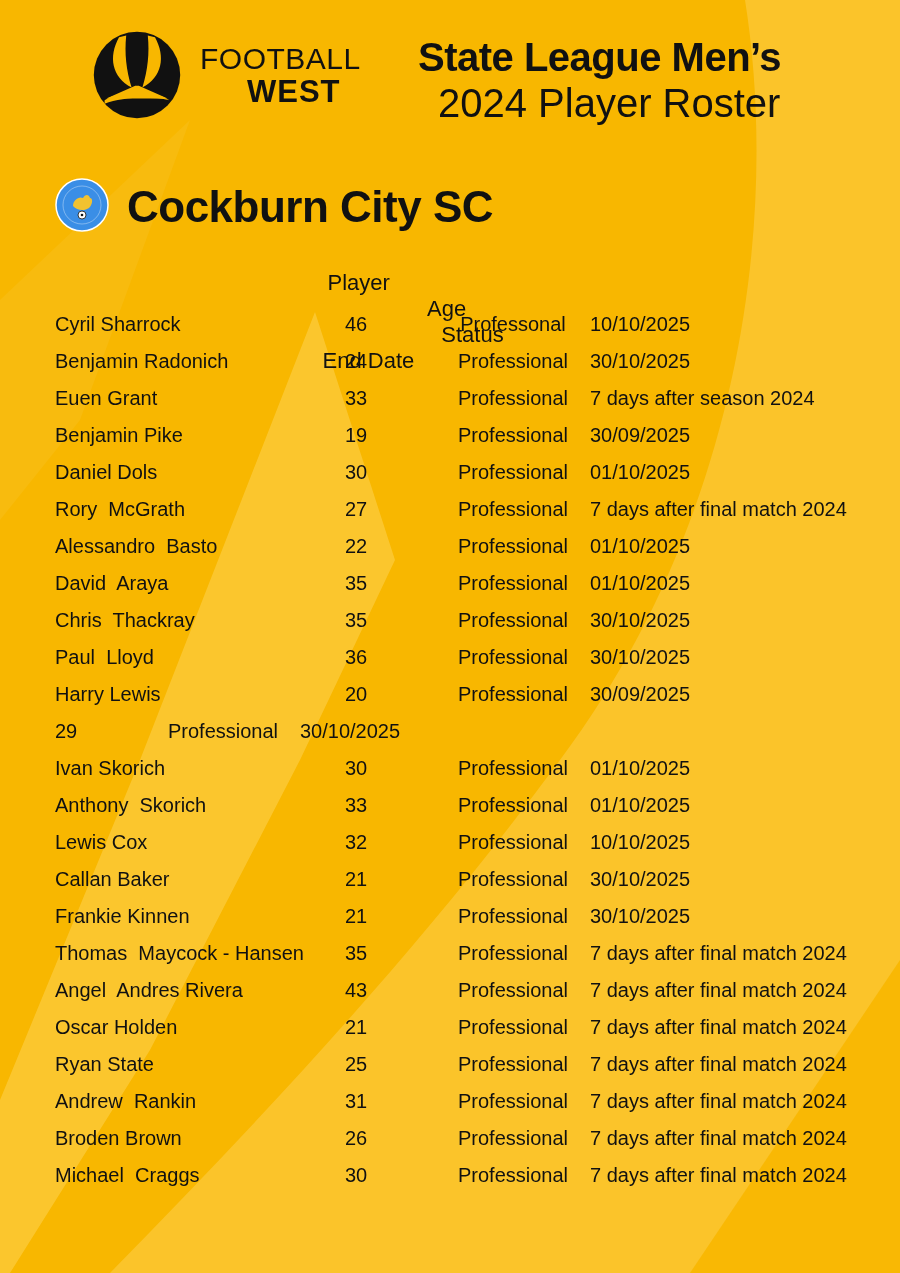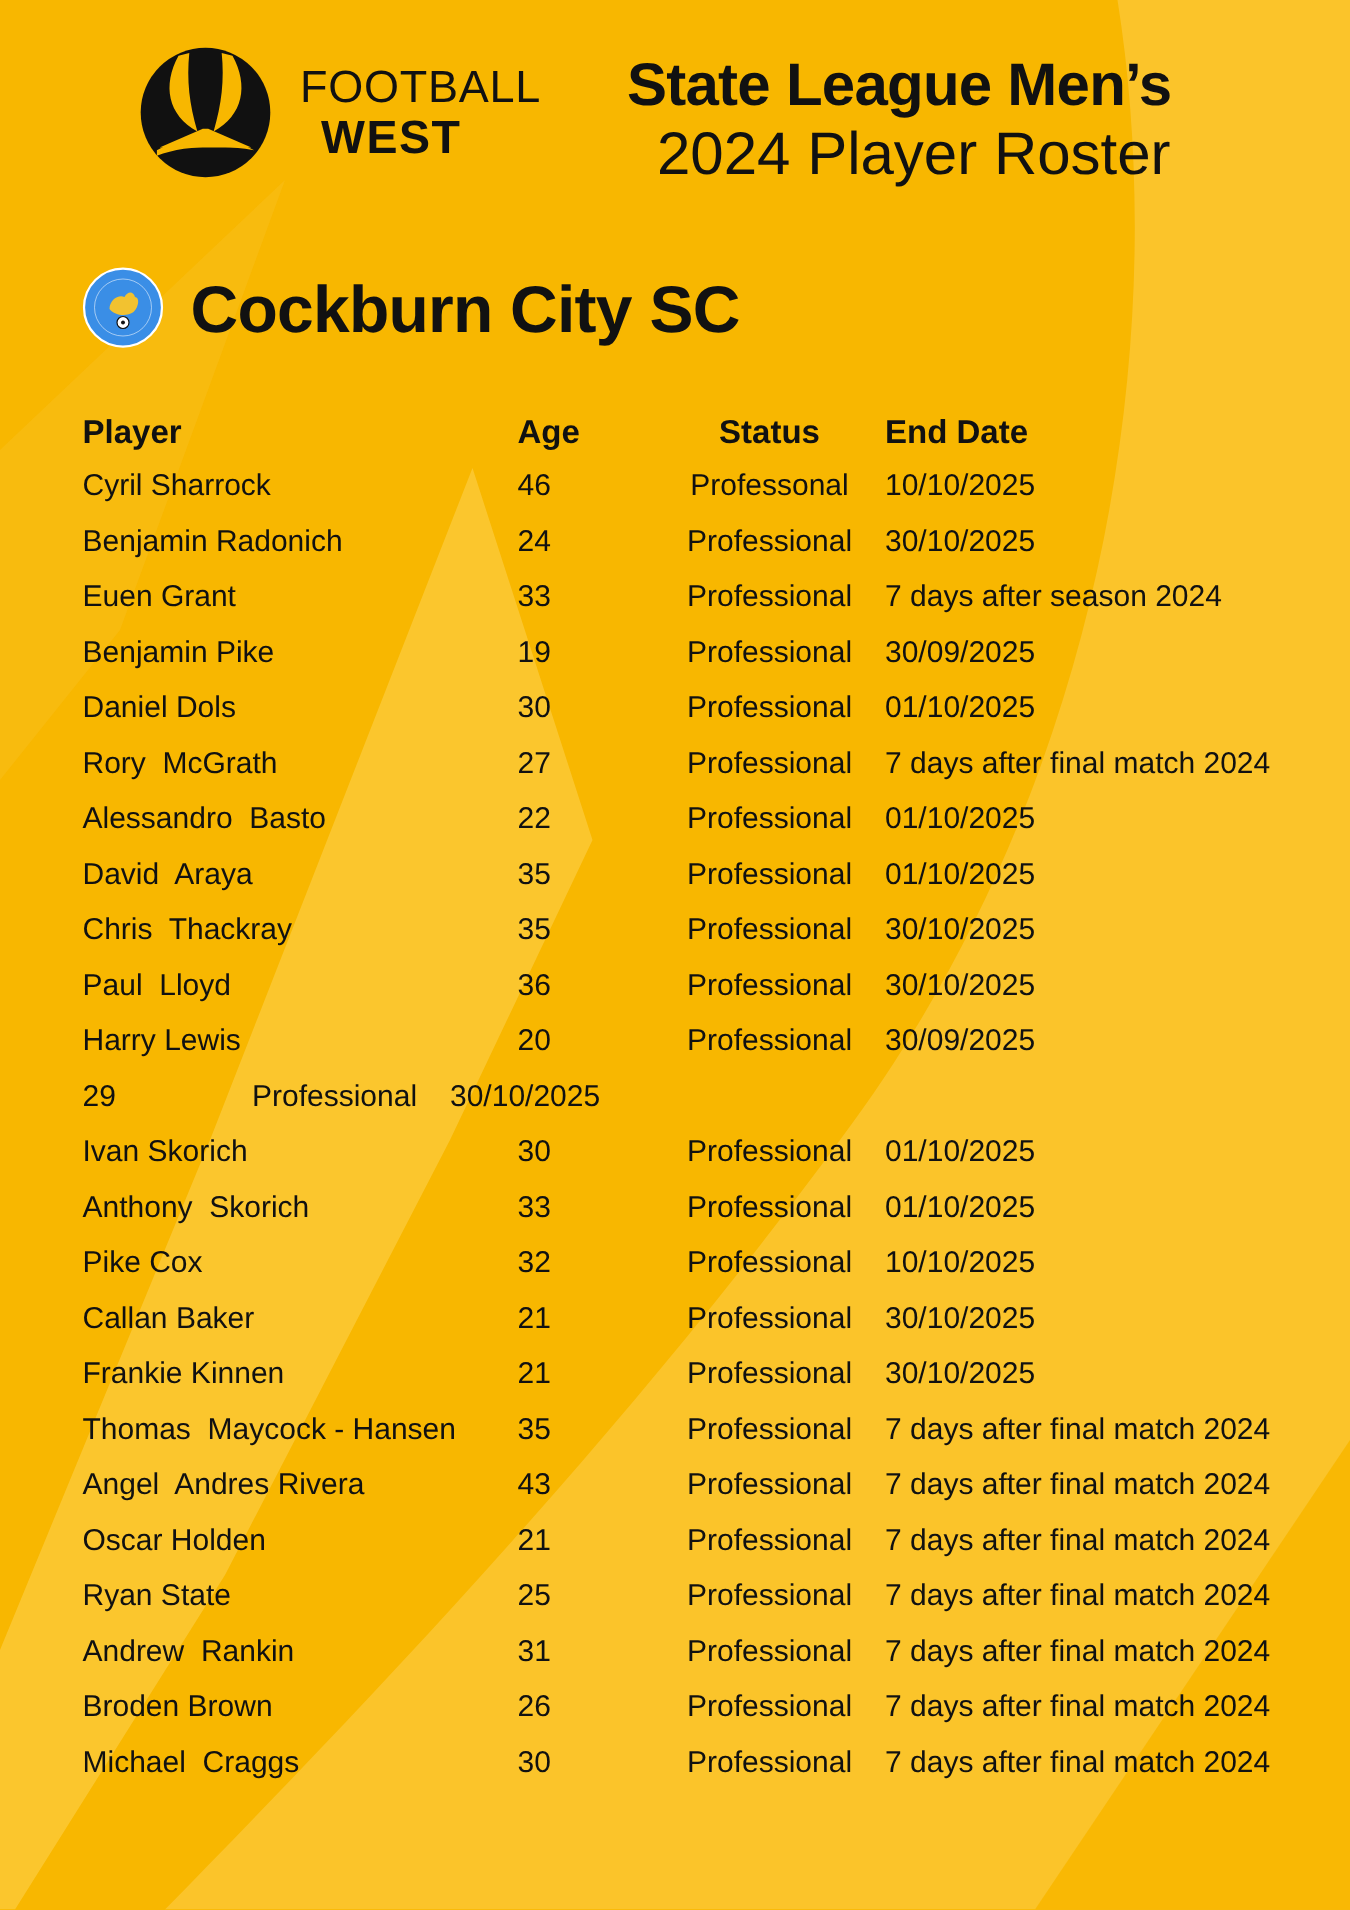--- a/index.html
+++ b/index.html
@@ -10,35 +10,35 @@
     color: #111;
   }
   .bg { position: absolute; inset: 0; z-index: 0; }
   .content { position: absolute; inset: 0; z-index: 1; }
 
   
   .fw-logo { position: absolute; left: 92px; top: 30px; display: flex; align-items: center; }
   .fw-ball { width: 90px; height: 90px; }
   .fw-text { margin-left: 18px; line-height: 1; }
   .fw-text .l1 { font-size: 30px; letter-spacing: 0.5px; font-weight: 400; }
-  .fw-text .l2 { font-size: 31px; font-weight: 900; letter-spacing: 1px; margin-left: 14px; margin-top: 2px; }
+  .fw-text .l2 { font-size: 31px; font-weight: 900; letter-spacing: 1px; margin-left: 47px; margin-top: 2px; }
 
   .title { position: absolute; left: 418px; top: 34px; line-height: 1.15; }
   .title .t1 { font-size: 40px; font-weight: 700; letter-spacing: -0.5px; }
   .title .t2 { font-size: 40px; font-weight: 400; margin-left: 20px; }
 
   
   .club { position: absolute; left: 55px; top: 178px; display: flex; align-items: flex-end; }
   .club-badge { width: 54px; height: 54px; }
   .club-name { margin-left: 18px; font-size: 44px; font-weight: 900; letter-spacing: -0.5px; }
 
   
   .roster { position: absolute; left: 55px; top: 270px; }
   .row { display: flex; height: 37px; align-items: center; font-size: 20px; }
-  .row.head { font-weight: 700; font-size: 22px; height: 36px; }
+  .row.head { font-weight: 400; font-size: 22px; height: 36px; flex-direction: column; }
   .c-player { width: 290px; white-space: pre; }
   .c-age { width: 91px; }
   .c-status { width: 154px; text-align: center; }
   .c-end { width: 300px; white-space: nowrap; }
 </style>
 </head>
 <body>
 
 <svg class="bg" width="900" height="1273" viewBox="0 0 900 1273">
   <rect width="900" height="1273" fill="#F8B700"></rect>
@@ -169,21 +169,21 @@
         <div class="c-status">Professional</div>
         <div class="c-end">01/10/2025</div>
       </div>
     <div class="row">
         <div class="c-player">Anthony  Skorich</div>
         <div class="c-age">33</div>
         <div class="c-status">Professional</div>
         <div class="c-end">01/10/2025</div>
       </div>
     <div class="row">
-        <div class="c-player">Pike Cox</div>
+        <div class="c-player">Lewis Cox</div>
         <div class="c-age">32</div>
         <div class="c-status">Professional</div>
         <div class="c-end">10/10/2025</div>
       </div>
     <div class="row">
         <div class="c-player">Callan Baker</div>
         <div class="c-age">21</div>
         <div class="c-status">Professional</div>
         <div class="c-end">30/10/2025</div>
       </div>

